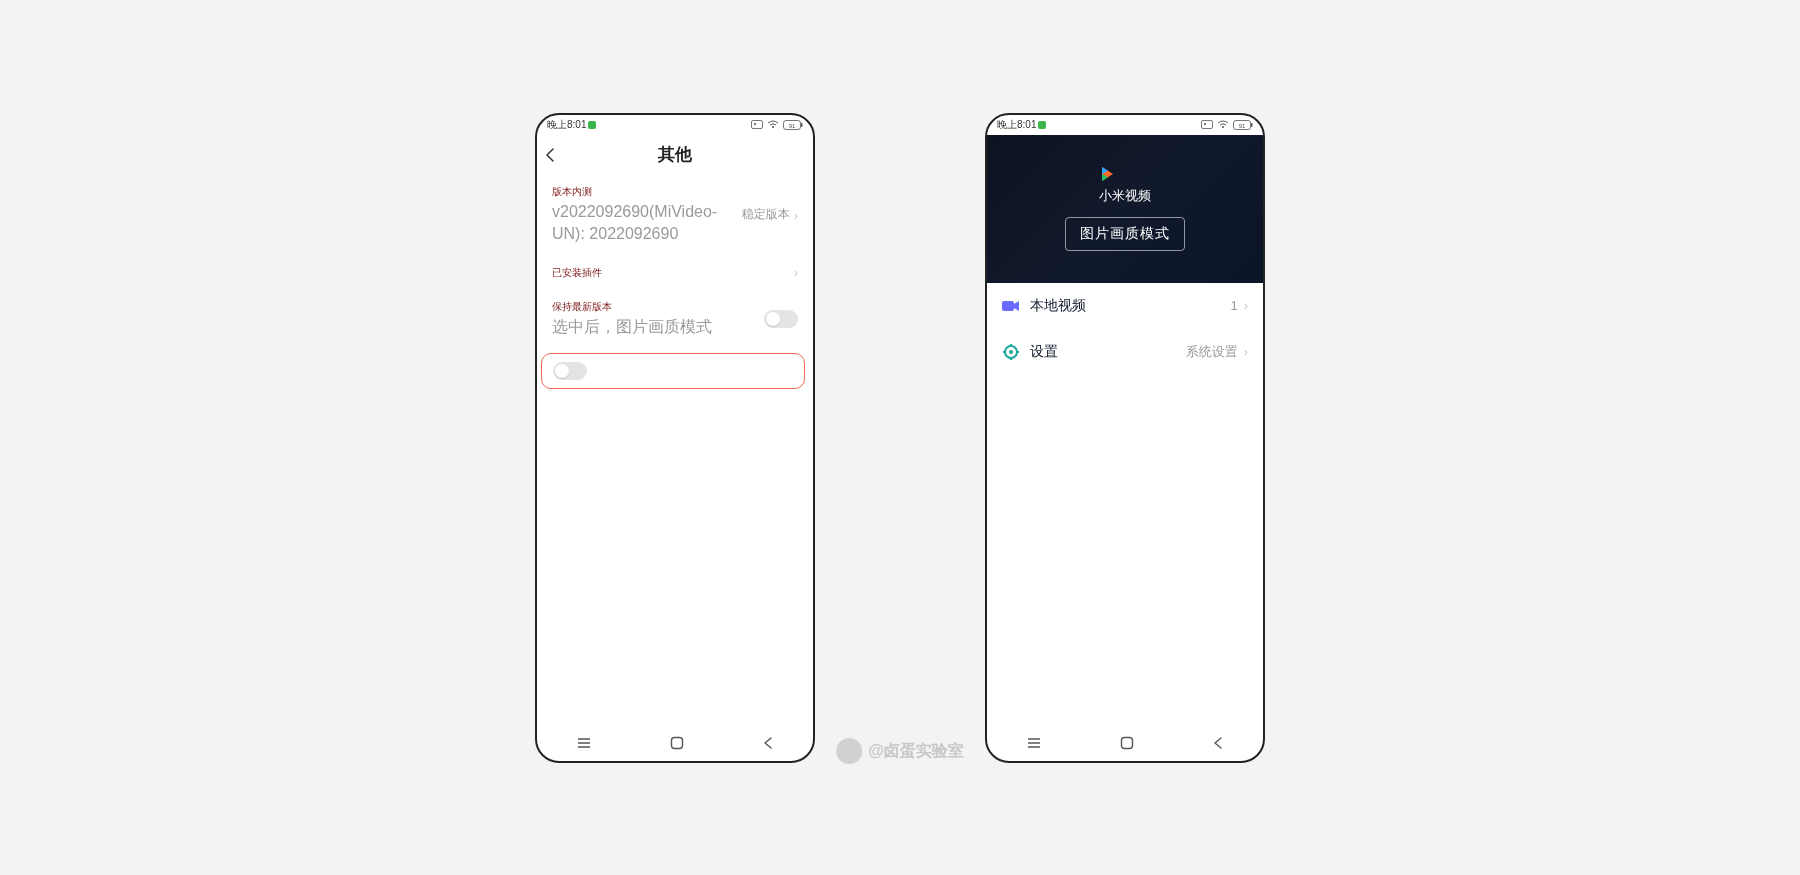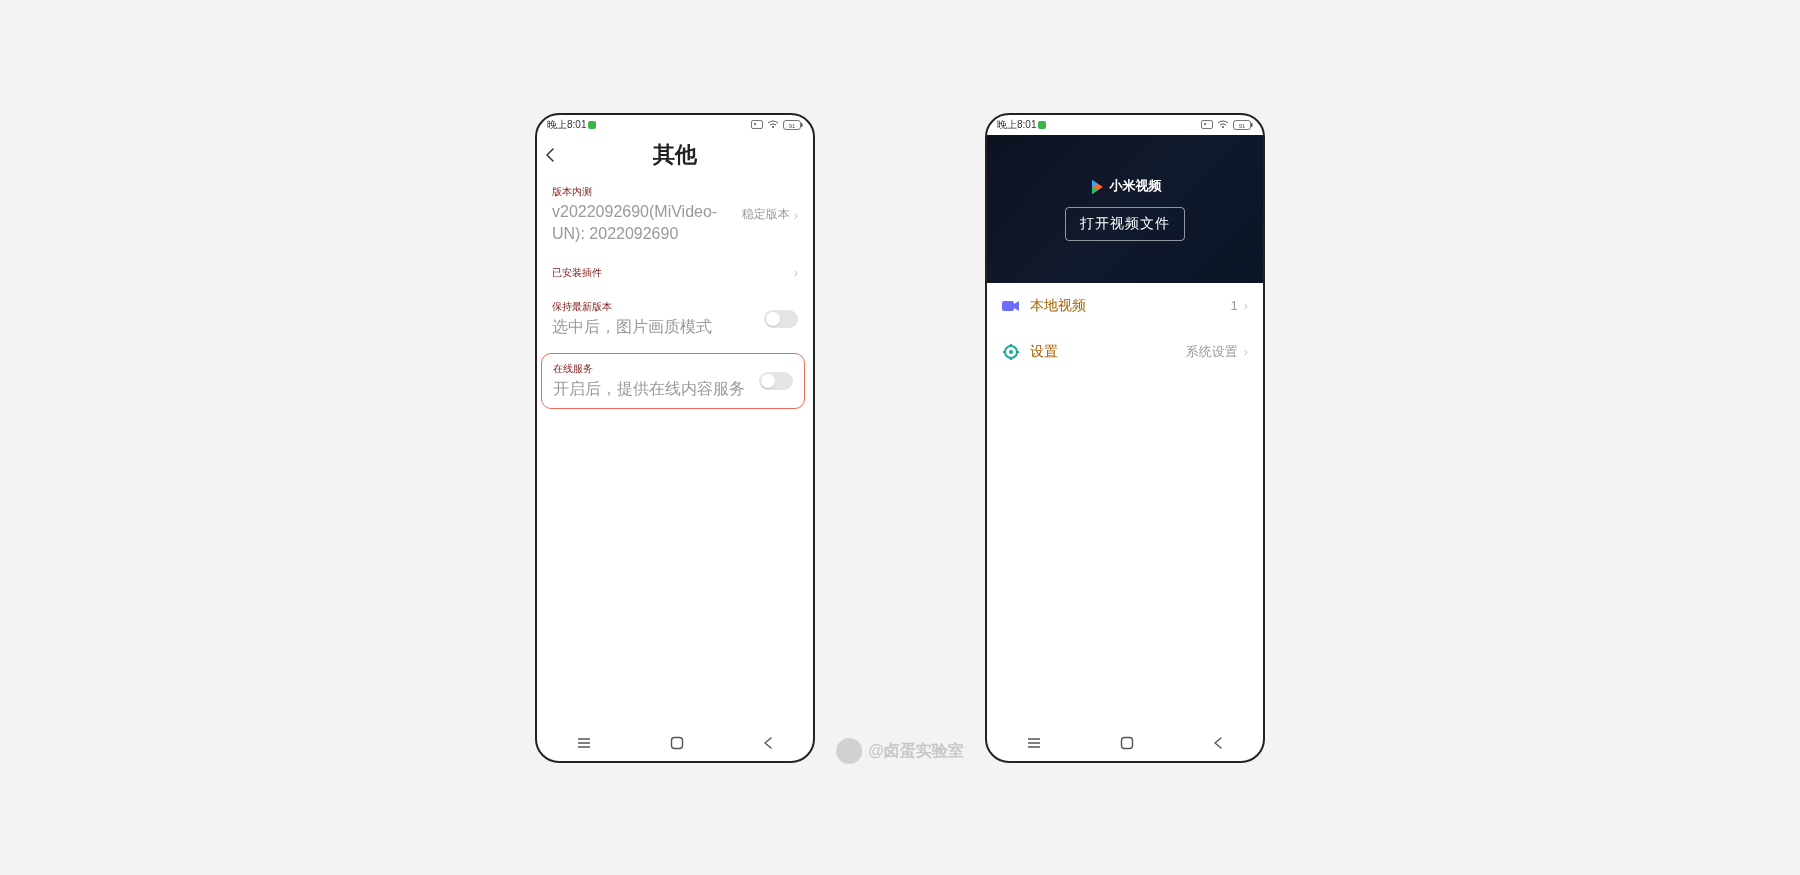--- a/index.html
+++ b/index.html
@@ -45,21 +45,21 @@
   }
   .titlebar .back {
     position: absolute;
     left: 8px;
     font-size: 18px;
     color: #333;
   }
   .titlebar .title {
     width: 100%;
     text-align: center;
-    font-size: 22px;
+    font-size: 17px;
     font-weight: 600;
     color: #222;
   }
   .content { flex: 1; overflow: hidden; }
   .row {
     padding: 10px 15px;
     display: flex;
     justify-content: space-between;
     align-items: center;
   }
@@ -101,42 +101,42 @@
   
   .hero {
     height: 148px;
     background: linear-gradient(135deg, #0c1220 0%, #11192c 50%, #0a1526 100%);
     display: flex;
     flex-direction: column;
     align-items: center;
     justify-content: center;
     gap: 12px;
   }
-  .hero .brand { color: #fff; font-size: 13px; font-weight: 700; display: flex; align-items: flex-end; gap: 5px; }
+  .hero .brand { color: #fff; font-size: 13px; font-weight: 400; display: flex; align-items: flex-start; gap: 5px; flex-direction: column; }
   .hero .openbtn {
     color: #fff;
     border: 1px solid rgba(255,255,255,0.55);
     border-radius: 4px;
     padding: 7px 14px;
     font-size: 14px;
     letter-spacing: 1px;
   }
   .listrow {
     height: 46px;
     padding: 0 15px;
     display: flex;
     align-items: center;
     justify-content: space-between;
   }
   .listrow .l { display: flex; align-items: center; gap: 10px; }
   .listrow .icon-box {
     width: 18px; height: 14px;
     display: flex; align-items: center; justify-content: center;
   }
-  .listrow .lbl { font-size: 14px; color: #a16207; }
+  .listrow .lbl { font-size: 14px; color: #0f172a; }
   .listrow .r { display: flex; align-items: center; gap: 6px; color: #9a9a9a; font-size: 13px; }
   .watermark {
     position: absolute;
     bottom: 111px;
     left: 50%;
     transform: translateX(-50%);
     display: flex;
     align-items: center;
     gap: 6px;
     color: rgba(180,180,180,0.7);
@@ -217,24 +217,20 @@
     <div class="row">
       <div class="texts">
         <div class="label">保持最新版本</div>
         <div class="sub">选中后，图片画质模式</div>
       </div>
       <div class="toggle"></div>
     </div>
 
     <div class="highlighted">
       <div class="row">
-        <div class="texts">
-          <div class="label">在线服务</div>
-          <div class="sub">开启后，提供在线内容服务</div>
-        </div>
         <div class="toggle"></div>
       </div>
     </div>
   </div>
 
   <div class="navbar">
     <span>
         <svg width="14" height="12" viewBox="0 0 14 12">
           <line x1="1" y1="2" x2="13" y2="2" stroke="#555" stroke-width="1.4"></line>
           <line x1="1" y1="6" x2="13" y2="6" stroke="#555" stroke-width="1.4"></line>
@@ -288,21 +284,21 @@
     <div class="brand">
       <span>
         <svg width="16" height="16" viewBox="0 0 16 16">
           <path d="M3 1 L14 8 L3 15 Z" fill="#ff6a2c"></path>
           <path d="M3 1 L9 4.7 L3 8 Z" fill="#2aa9ff"></path>
           <path d="M3 8 L9 11.3 L3 15 Z" fill="#23c268"></path>
         </svg>
       </span>
       <span>小米视频</span>
     </div>
-    <div class="openbtn">打开视频文件</div>
+    <div class="openbtn">图片画质模式</div>
   </div>
 
   <div class="content">
     <div class="listrow">
       <div class="l">
         <span class="icon-box">
           <svg width="18" height="12" viewBox="0 0 18 12">
               <rect x="0" y="1" width="12" height="10" rx="2" fill="#6b6bff"></rect>
               <path d="M12 4 L17 1 L17 11 L12 8 Z" fill="#6b6bff"></path>
             </svg>

